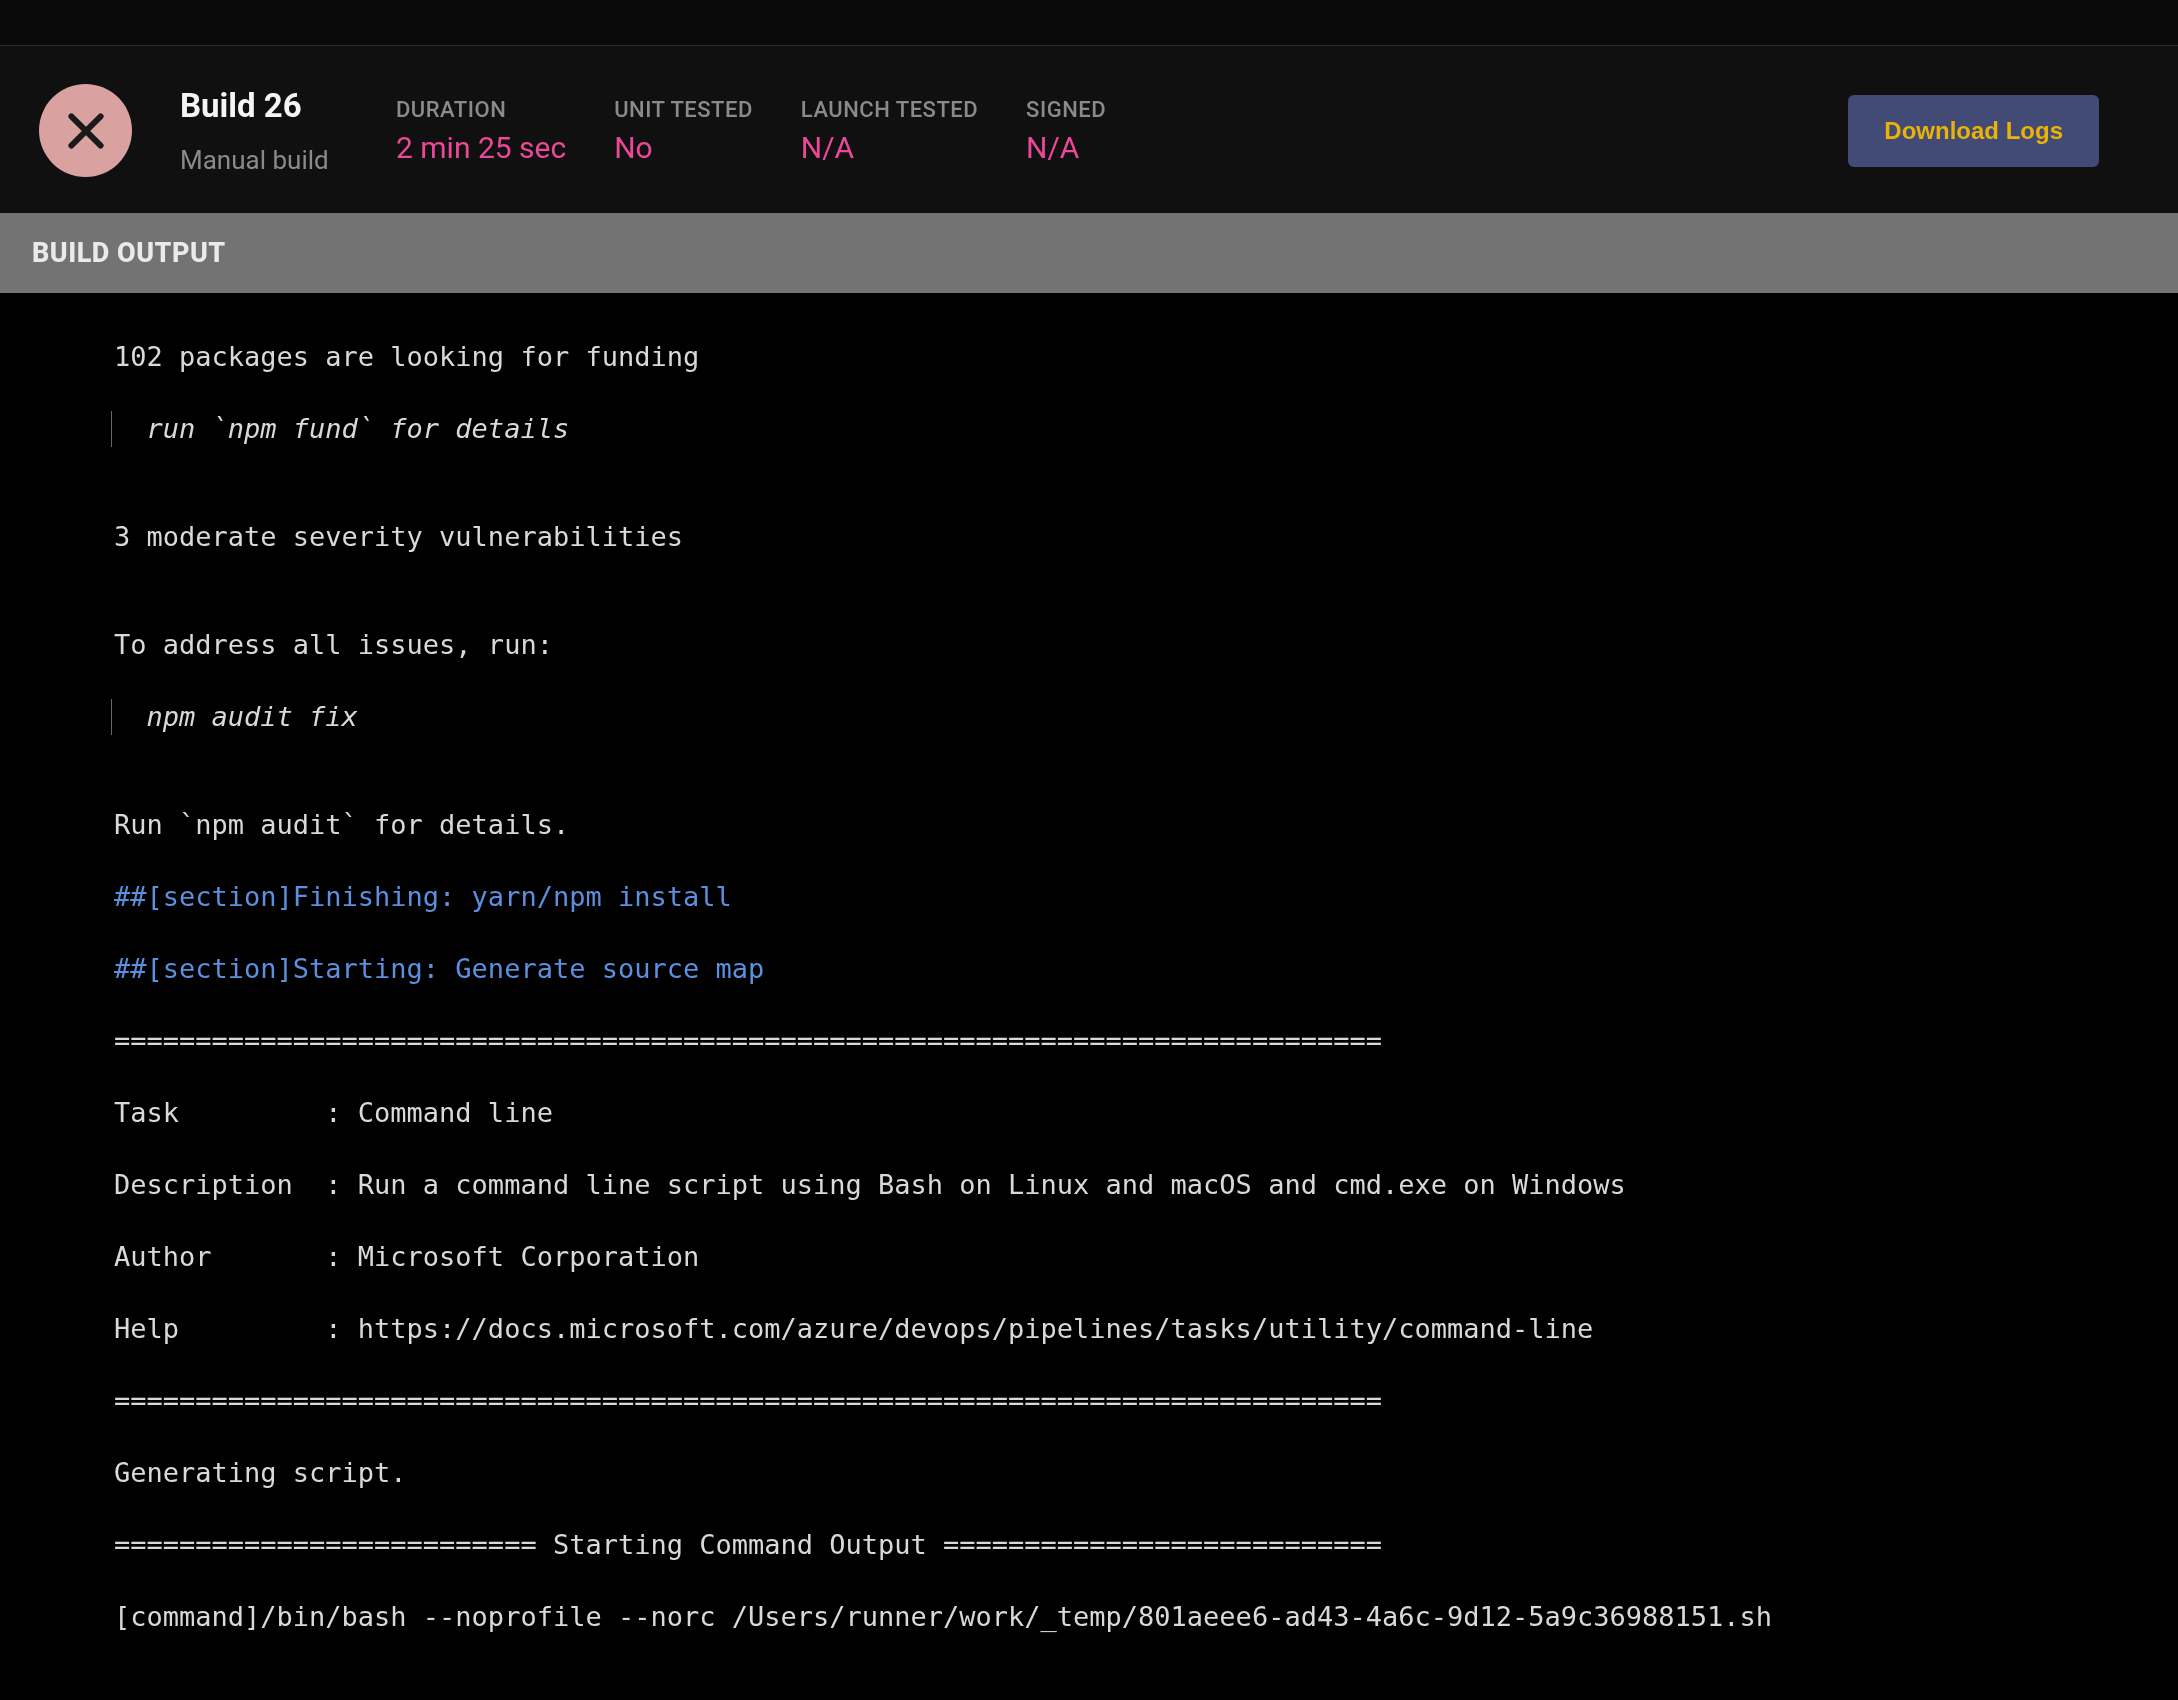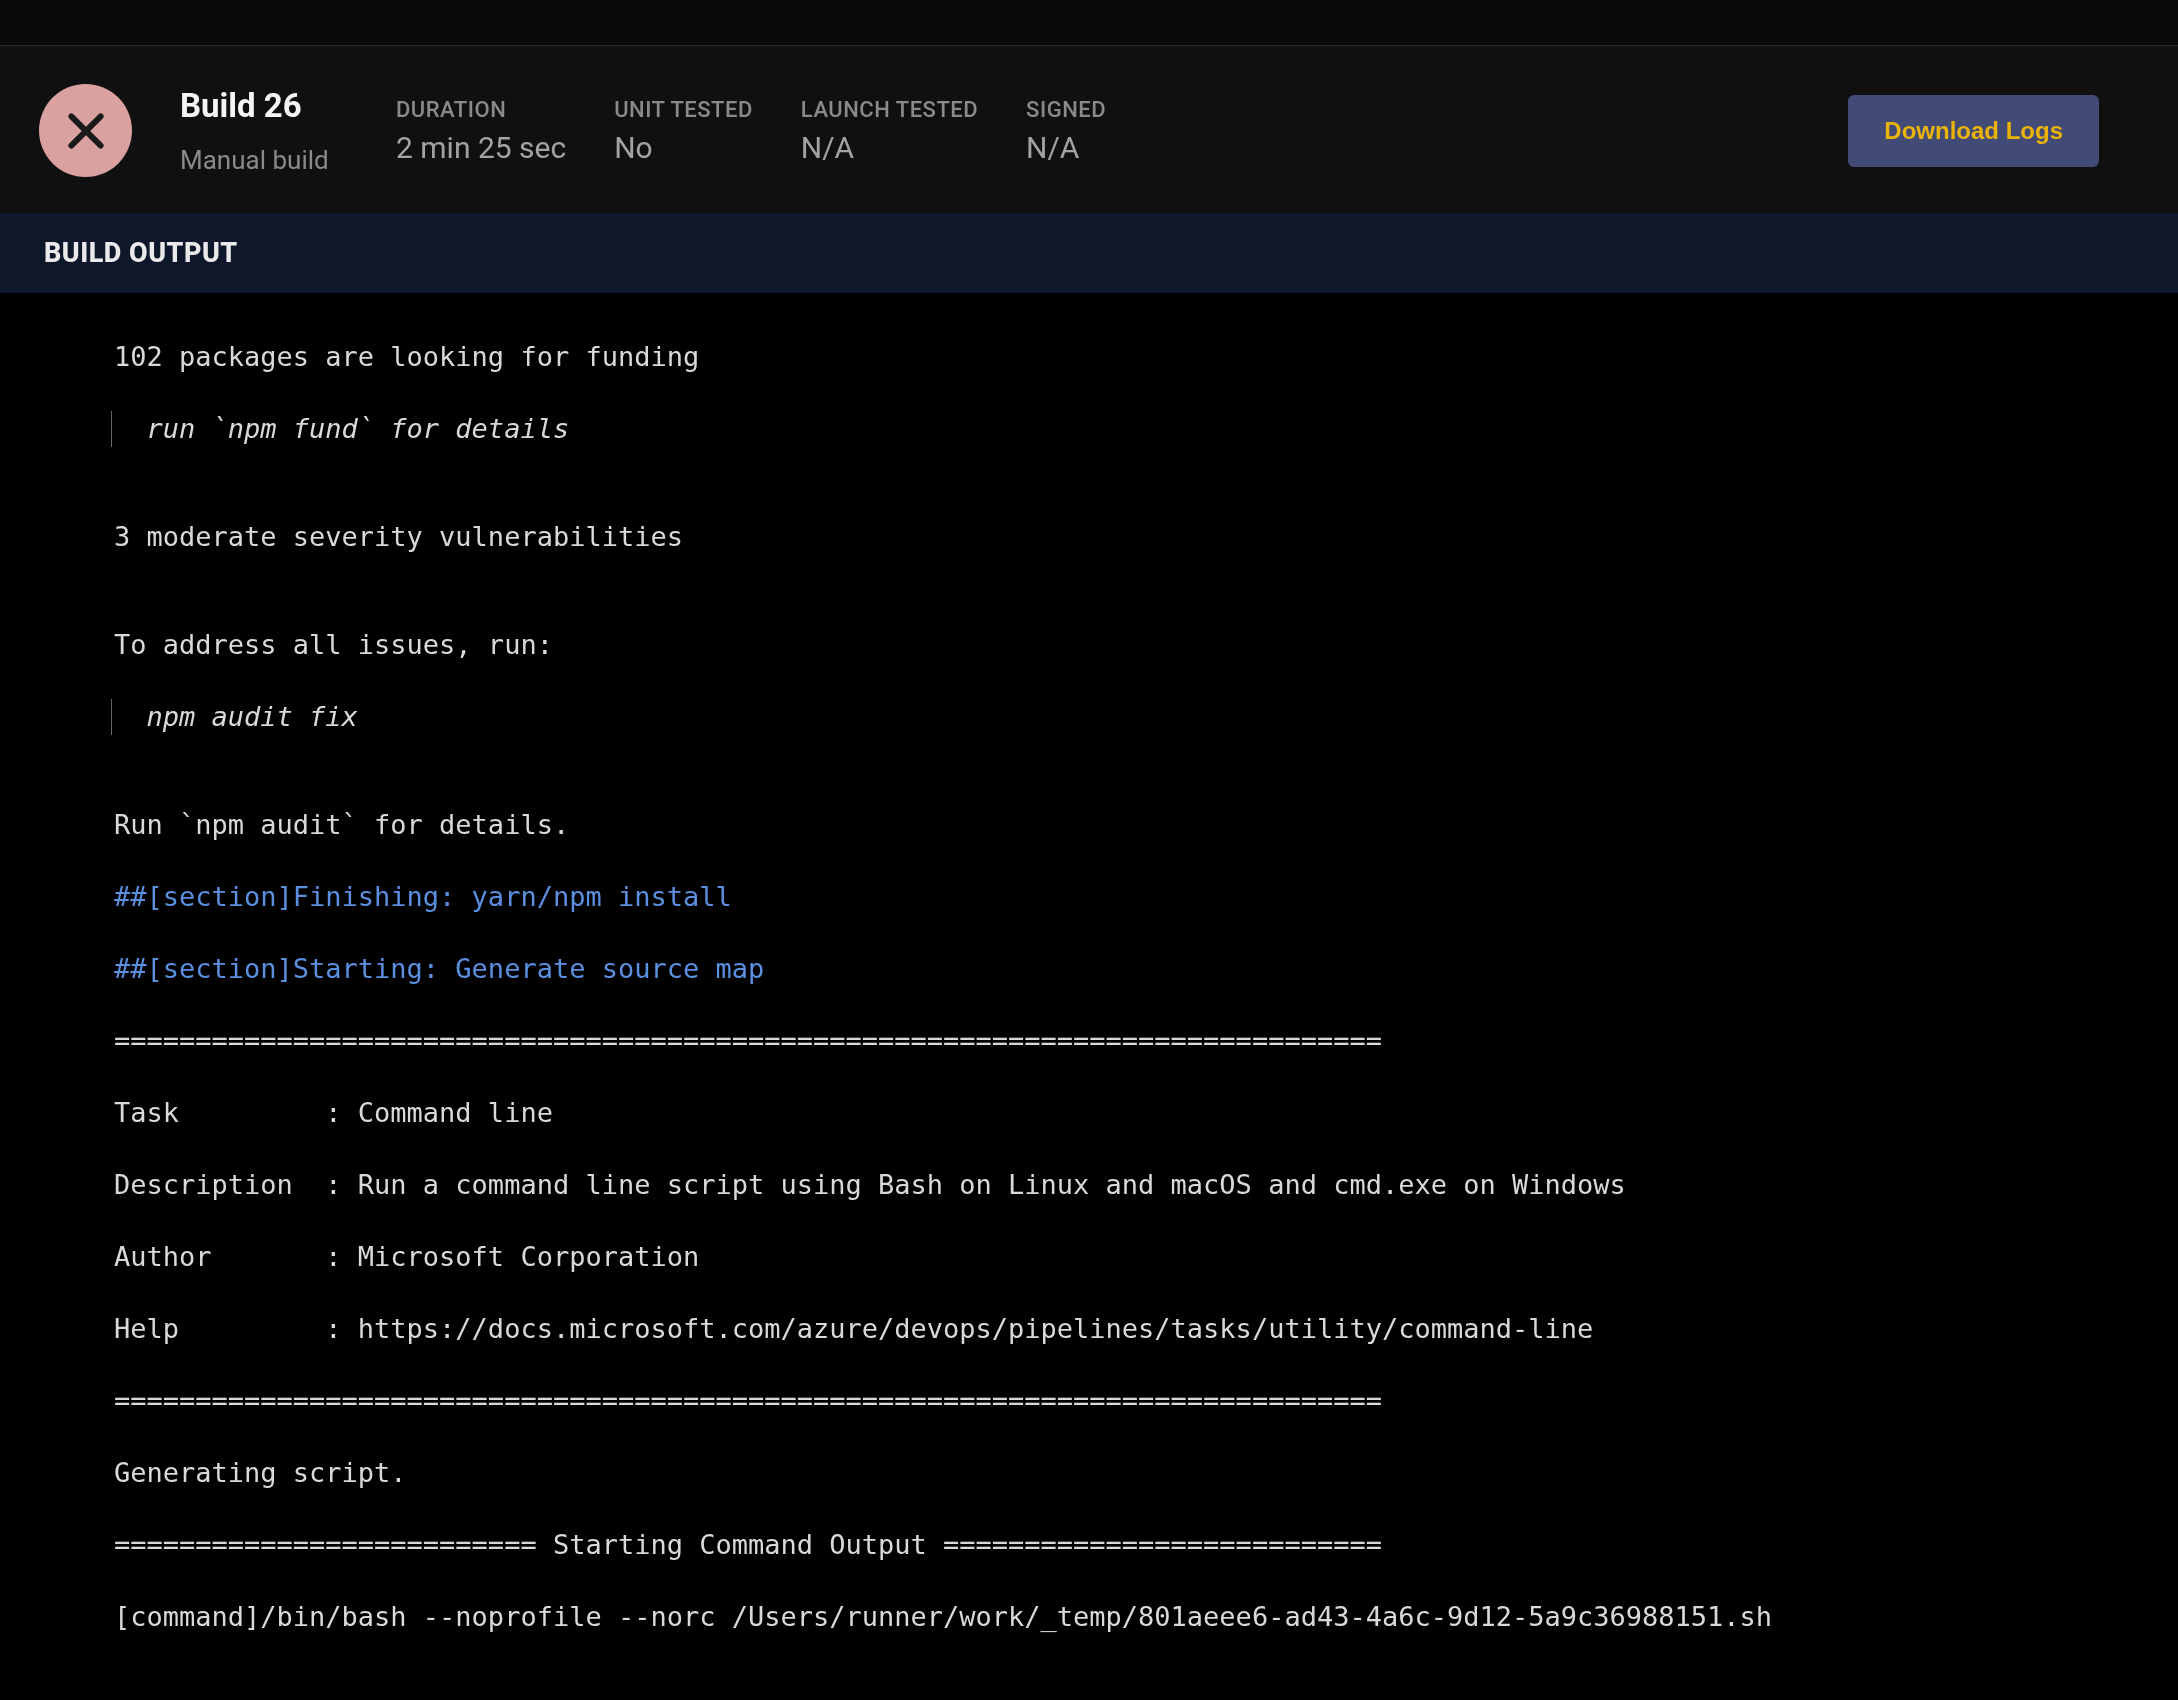--- a/index.html
+++ b/index.html
@@ -47,37 +47,37 @@
   }
   .metric { min-width: 119px; }
   .metric-label {
     font-size: 22px;
     color: #8a8a8a;
     letter-spacing: 0.5px;
     font-weight: 500;
   }
   .metric-value {
     font-size: 30px;
-    color: #a3a3a3;
+    color: #ec4899;
     margin-top: 8px;
   }
   .spacer { flex: 1; }
   .download-btn {
     background: #414b76;
     color: #eab308;
     font-size: 24px;
     font-weight: 700;
     border: none;
     border-radius: 6px;
     padding: 22px 36px;
     cursor: pointer;
   }
   .section-header {
-    background: #0f172a;
-    padding: 24px 44px;
+    background: #737373;
+    padding: 24px 32px;
     font-size: 27px;
     font-weight: 800;
     letter-spacing: 0.5px;
     color: #eaeaea;
   }
   .log-area {
     background: #000;
     padding: 10px 0 0 114px;
     font-family: "SF Mono", ui-monospace, Menlo, Consolas, monospace;
     font-size: 27px;

